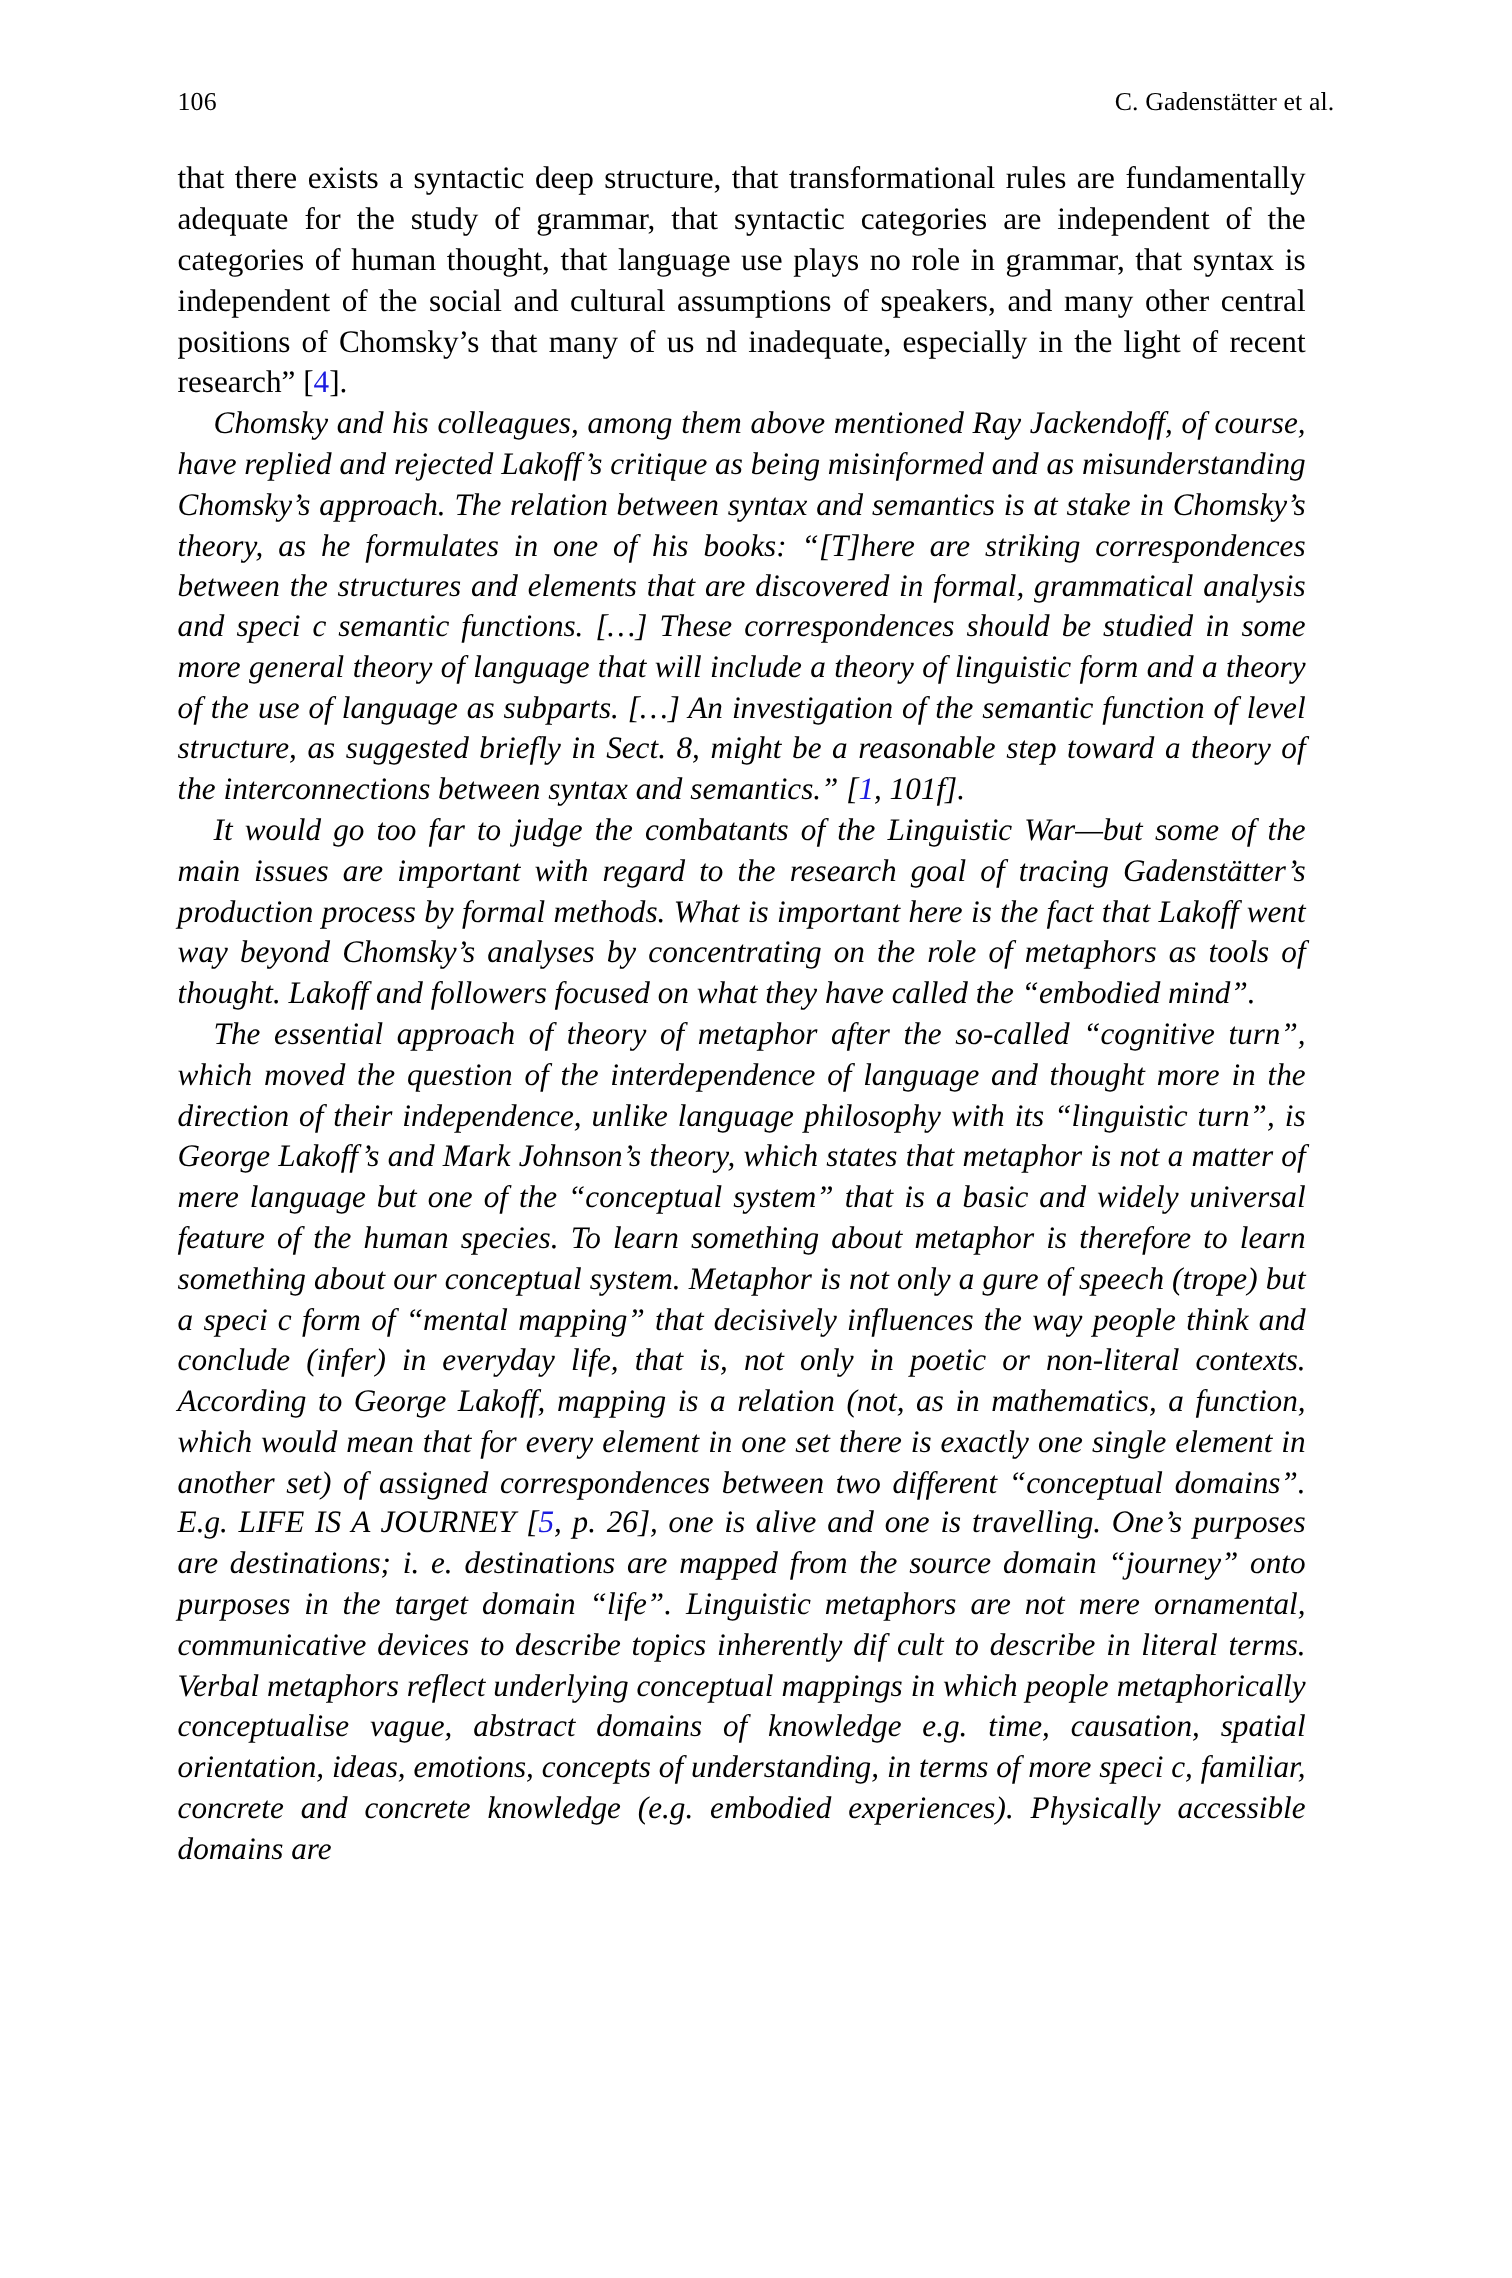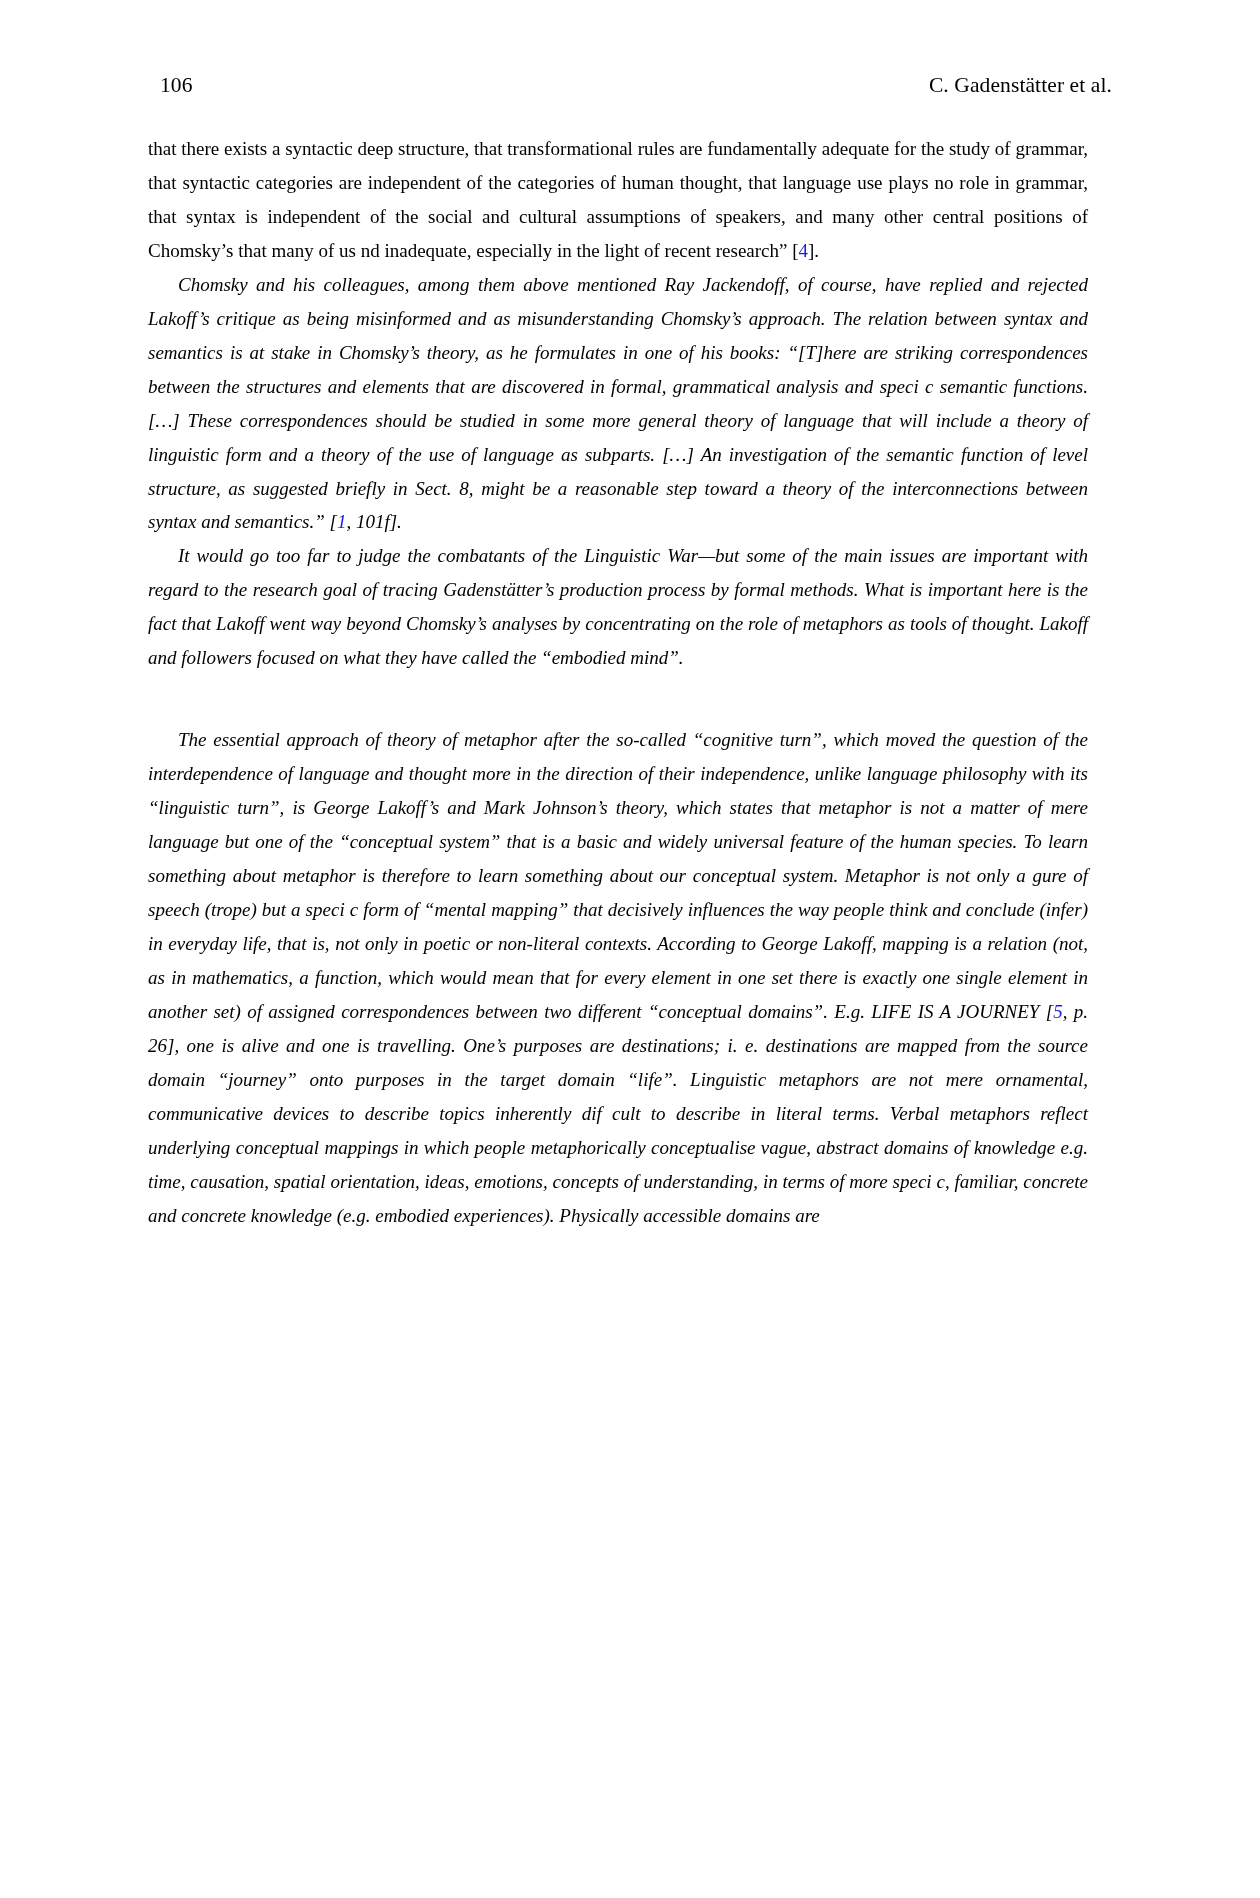--- a/index.html
+++ b/index.html
@@ -15,60 +15,59 @@
     position: relative;
     width: 1260px;
     height: 1898px;
     background: #ffffff;
     overflow: hidden;
     box-sizing: border-box;
   }
   .running-head {
     position: absolute;
     top: 72px;
-    left: 160px;
+    left: 148px;
     right: 148px;
     height: 26px;
     display: flex;
     align-items: baseline;
     justify-content: space-between;
     font-size: 21.5px;
     line-height: 26px;
     letter-spacing: 0.1px;
   }
   .folio {
     white-space: nowrap;
   }
   .author-line {
     white-space: nowrap;
   }
   .body-col {
     position: absolute;
     top: 132px;
     left: 148px;
     width: 940px;
-    font-size: 19px;
+    font-size: 26px;
     line-height: 33.95px;
     text-align: justify;
     text-justify: inter-word;
     hyphens: none;
     -webkit-hyphens: none;
   }
   p.para {
     margin: 0;
     text-indent: 0;
     text-align: justify;
   }
   p.para + p.para {
     text-indent: 30px;
     font-style: italic;
   }
   p.para:last-child {
     text-align: justify;
-    margin-top: 48px;
   }
   .cite {
     color: #1c1ce0;
     text-decoration: none;
   }
   
   p.para {
     text-align-last: left;
   }
 </style>

